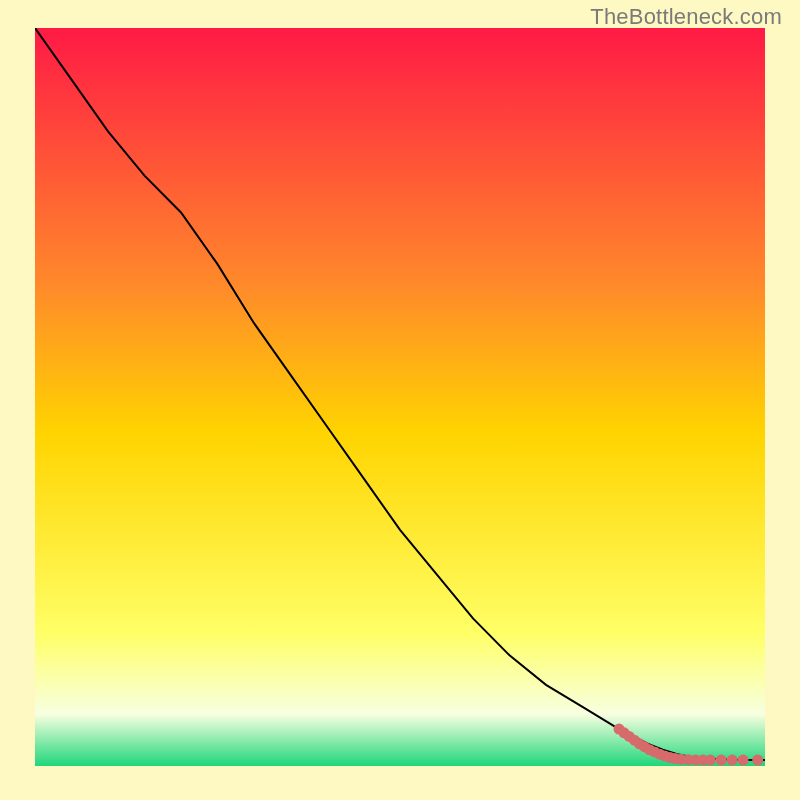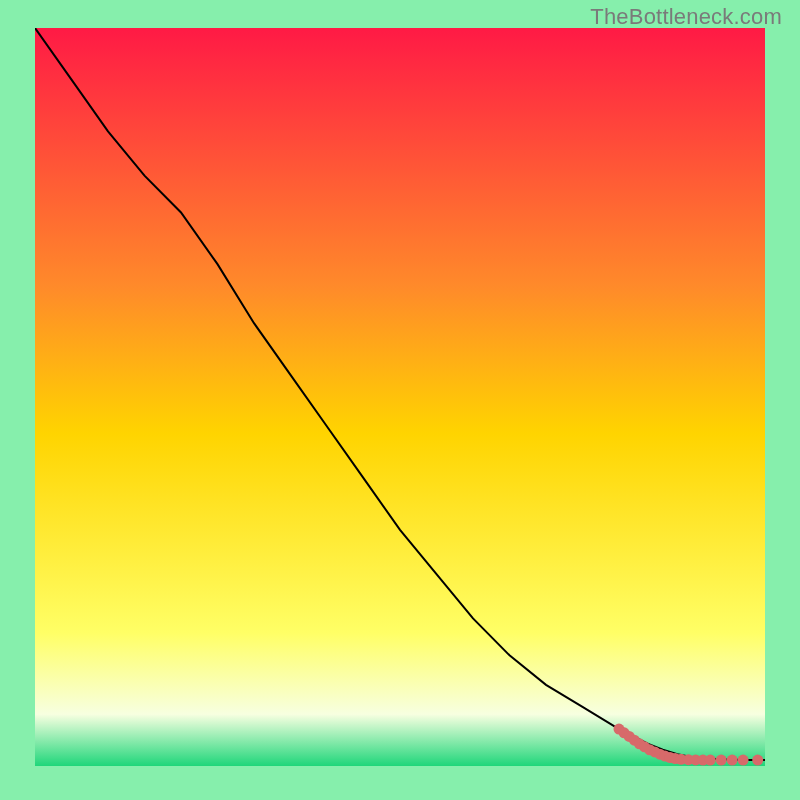--- a/index.html
+++ b/index.html
@@ -8,21 +8,21 @@
     width: 800px;
     height: 800px;
     background: #000;
     font-family: Arial, Helvetica, sans-serif;
     overflow: hidden;
   }
   .frame {
     position: relative;
     width: 800px;
     height: 800px;
-    background: #86efac;
+    background: #fef9c3;
   }
   .watermark {
     position: absolute;
     top: 4px;
     right: 18px;
     color: #7a7a7a;
     font-size: 22px;
     font-weight: 500;
     letter-spacing: 0.2px;
     user-select: none;

